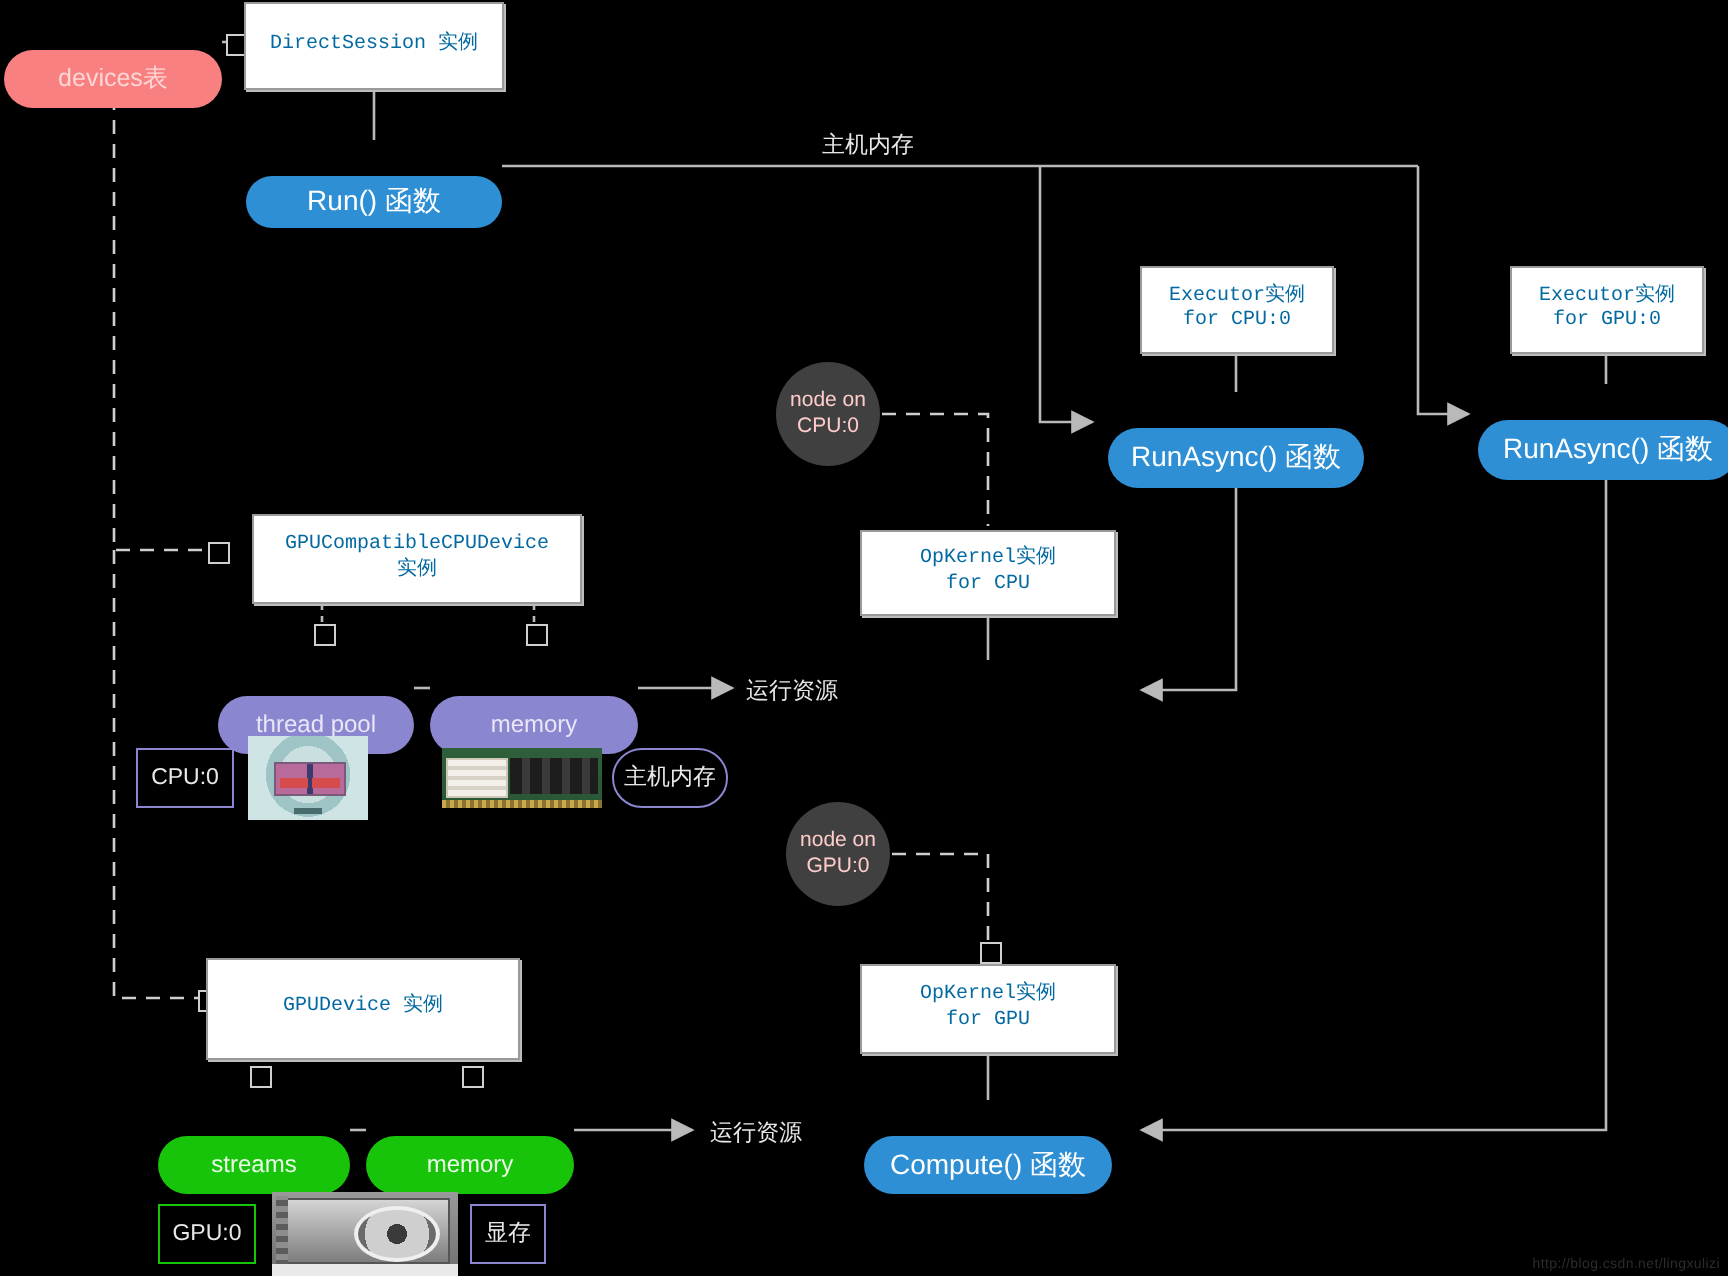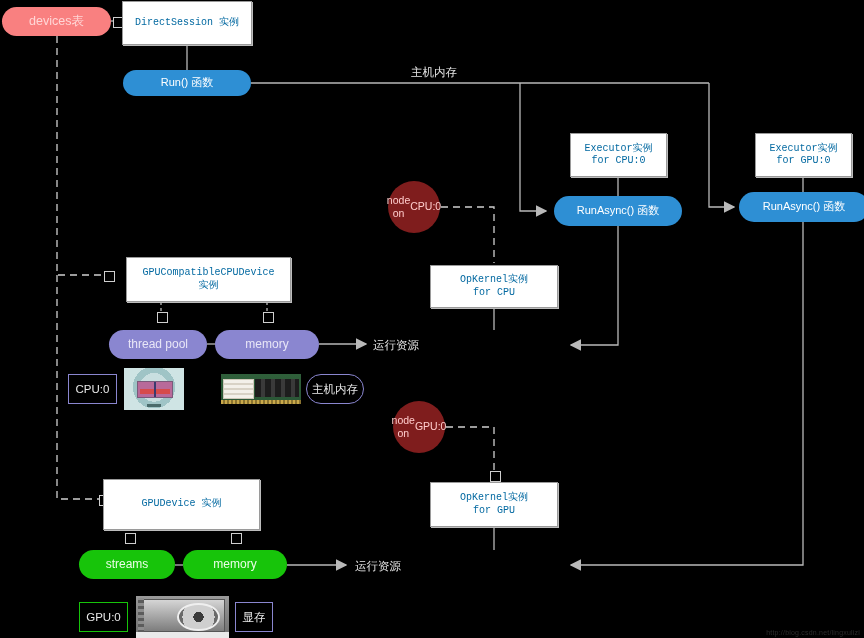--- a/index.html
+++ b/index.html
@@ -10,29 +10,29 @@
   svg.wires{position:absolute;left:0;top:0;width:864px;height:638px;pointer-events:none;}
 
   .node{position:absolute;box-sizing:border-box;display:flex;align-items:center;
         justify-content:center;text-align:center;line-height:1.25;}
 
   
   .boxw{background:#fff;border:1px solid #9a9a9a;color:#0369a1;font-size:10px;
         box-shadow:1px 1px 0 #bdbdbd;font-family:Liberation Mono, monospace;}
 
   
-  .pill{border-radius:999px;color:#fff;}
-  .pill-blue{background:#2e8fd4;font-size:11px;}
+  .pill{border-radius:999px;color:#fff;margin-top:18px;}
+  .pill-blue{background:#2e8fd4;font-size:14px;}
   .pill-purple{background:#8a86d0;font-size:12px;color:#e8e6f7;}
   .pill-green{background:#17c40a;font-size:12px;color:#eafde7;}
   .pill-red{background:#f98080;font-size:12.5px;color:#ffd6d6;}
 
   
-  .circle{border-radius:50%;background:#7f1d1d;color:#ffcccc;font-size:10.5px;
-          flex-direction:row;}
+  .circle{border-radius:50%;background:#404040;color:#ffcccc;font-size:10.5px;
+          flex-direction:column;}
 
   
   .chip{background:#000;color:#e8e8e8;font-size:11.5px;}
   .chip-cpu{border:1.5px solid #8a86d0;}
   .chip-mem{border:1.5px solid #8a86d0;}
   .chip-gpu{border:1.5px solid #17c40a;}
   .chip-vram{border:1.5px solid #8a86d0;}
 
   
   .tlabel{position:absolute;color:#e6e6e6;font-size:11.5px;white-space:nowrap;}
@@ -175,20 +175,21 @@
     <span>OpKernel实例</span>
     <span>for CPU</span>
   </div>
 
   <div class="node boxw" style="left:430px;top:482px;width:128px;height:45px;flex-direction:column;">
     <span>OpKernel实例</span>
     <span>for GPU</span>
   </div>
 
 
+  <div class="node pill pill-blue" style="left:432px;top:550px;width:124px;height:29px;">Compute() 函数</div>
 
   <div class="node boxw" style="left:126px;top:257px;width:165px;height:45px;flex-direction:column;">
     <span>GPUCompatibleCPUDevice</span>
     <span>实例</span>
   </div>
 
   <div class="node boxw" style="left:103px;top:479px;width:157px;height:51px;">GPUDevice 实例</div>
 
   <div class="node pill pill-purple" style="left:109px;top:330px;width:98px;height:29px;">thread pool</div>
   <div class="node pill pill-purple" style="left:215px;top:330px;width:104px;height:29px;">memory</div>

